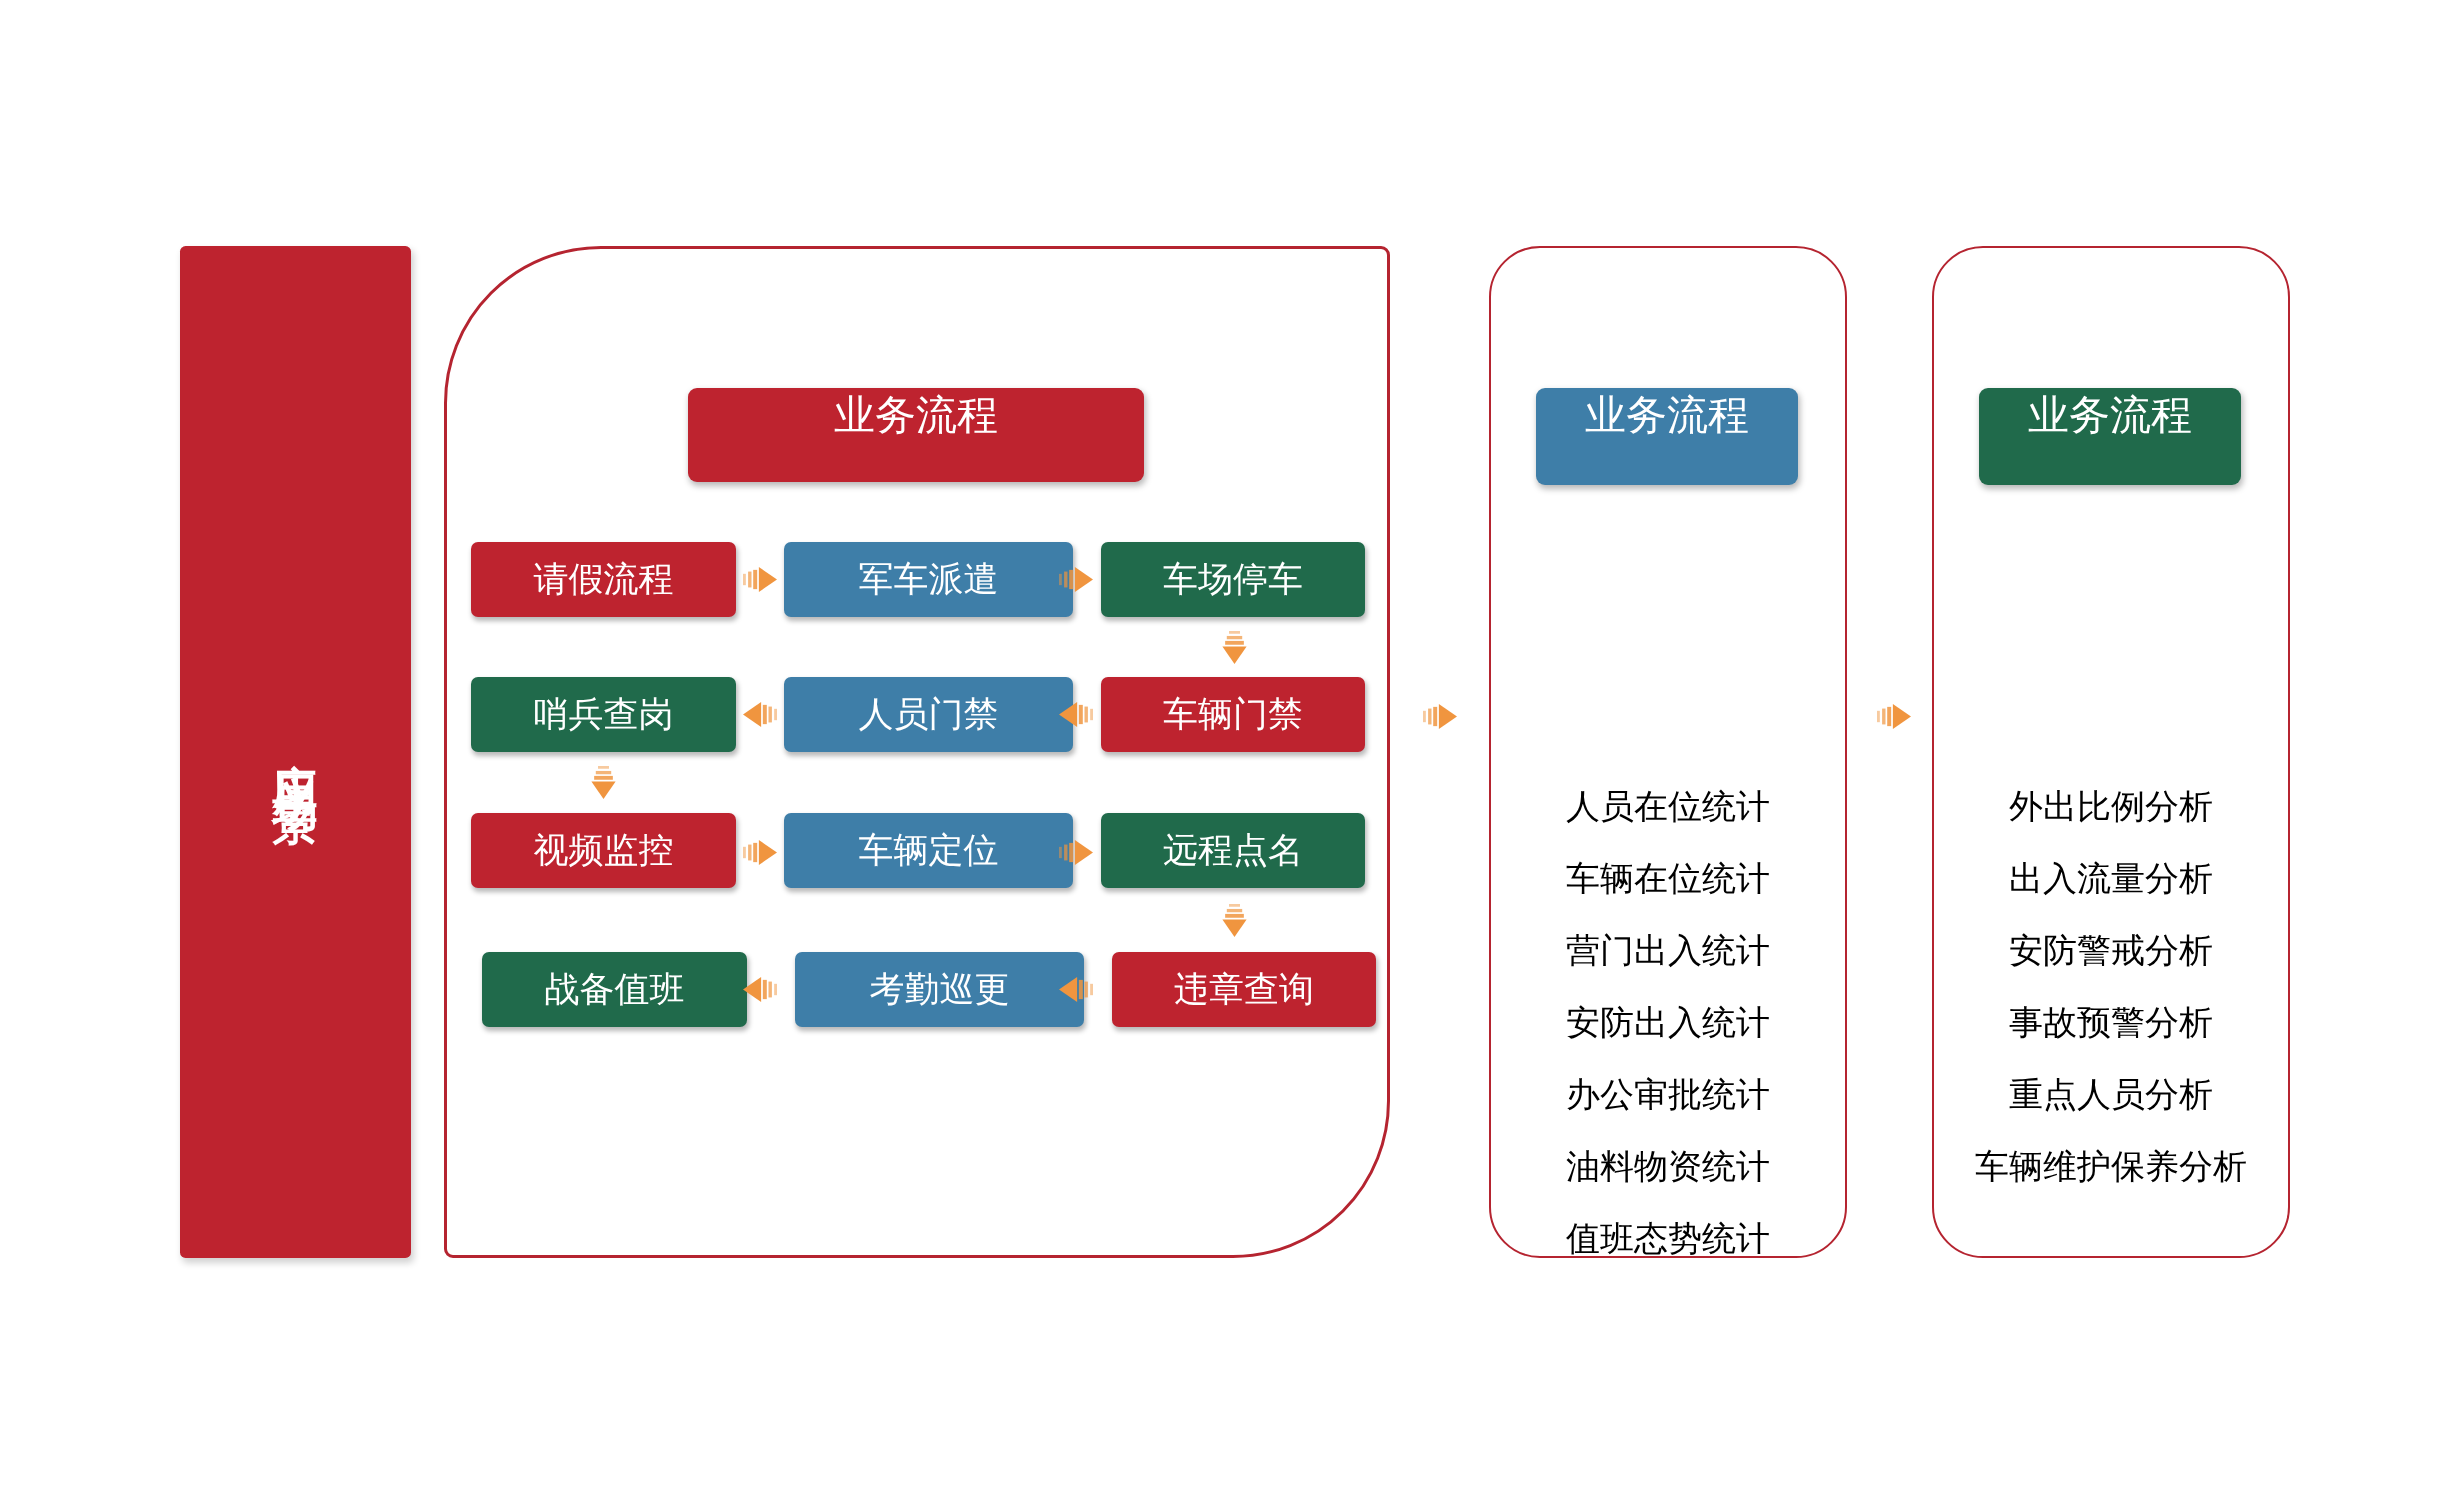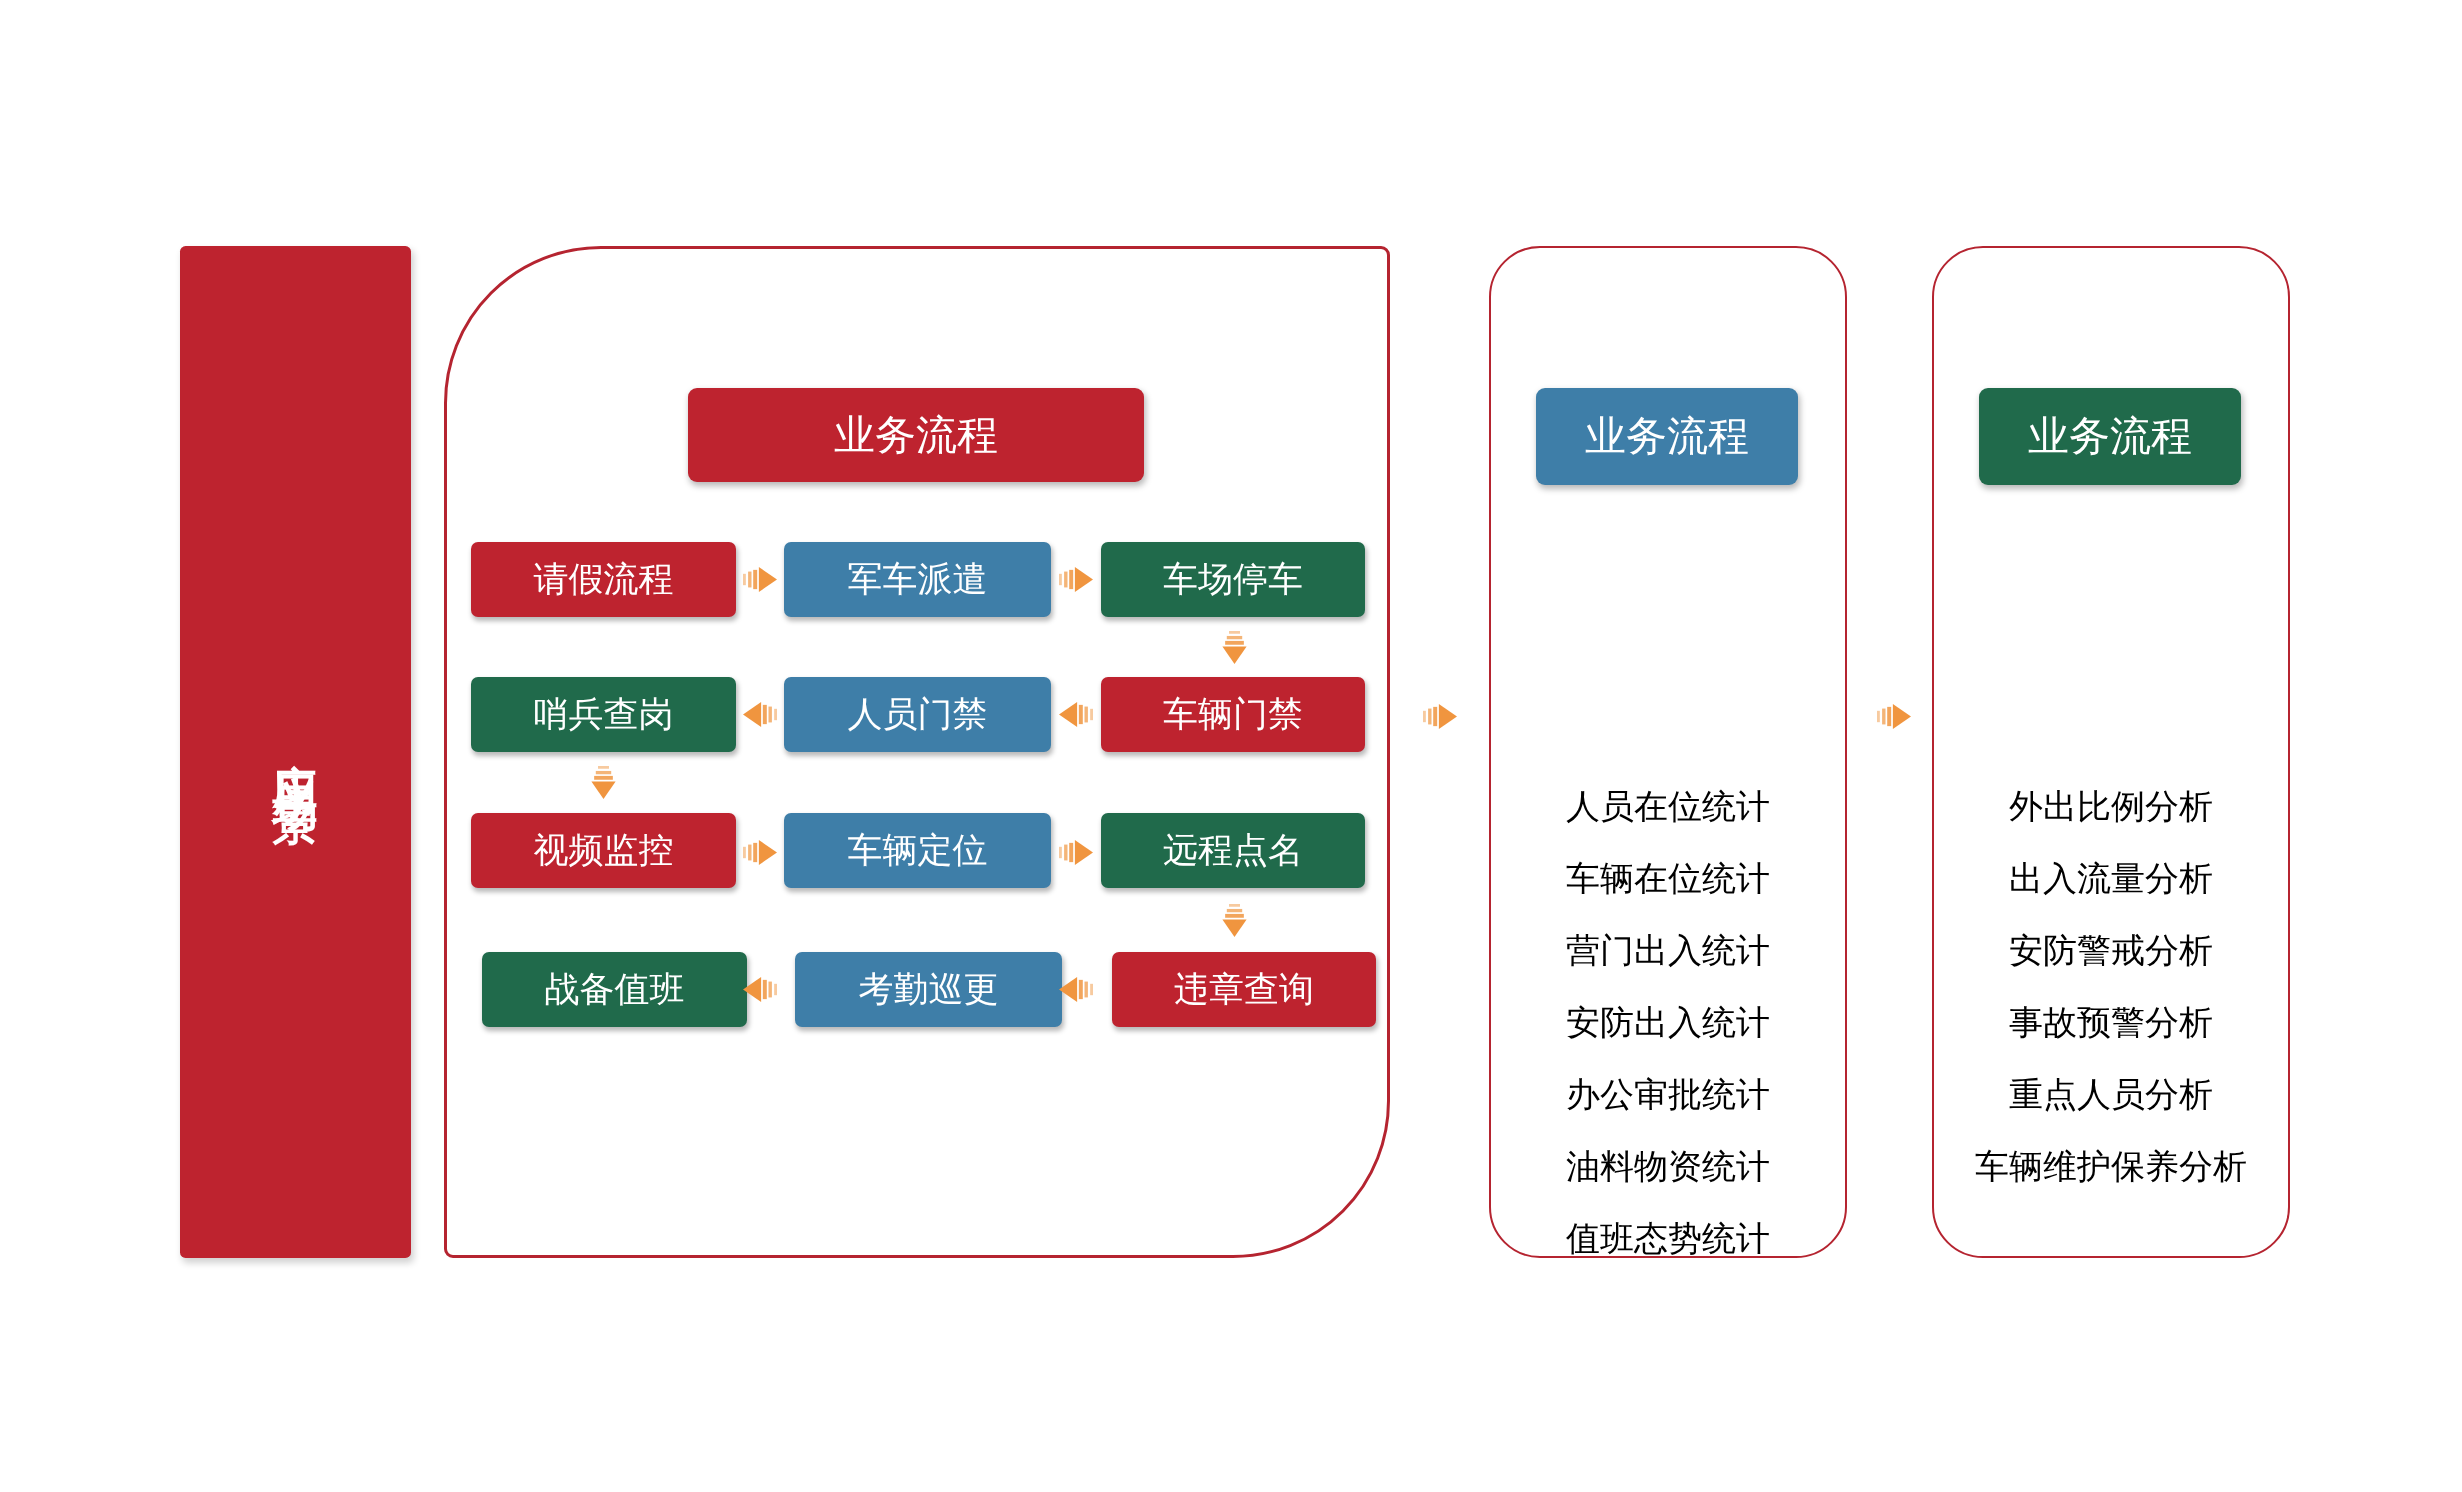--- a/index.html
+++ b/index.html
@@ -48,21 +48,21 @@
     position:absolute;top:246px;width:358px;height:1012px;
     background:#ffffff;
     border:2.8px solid var(--panel-border);
     border-radius:51px;
   }
   .stats-panel{left:1489px;}
   .analysis-panel{left:1932px;}
   
   .hdr{
     position:absolute;
-    display:flex;align-items:center;justify-content:center;
+    display:flex;align-items:flex-start;justify-content:center;
     color:#ffffff;font-size:41px;
     border-radius:9px;
     box-shadow:1.7px 3.9px 6.7px rgba(0,0,0,.28);
     font-family:Liberation Mono, monospace;
   }
   .hdr.red{background:var(--red);}
   .hdr.blue{background:var(--blue);}
   .hdr.green{background:var(--green);}
   .process-hdr{left:688px;top:388px;width:456px;height:94px;}
   .stats-hdr{left:1536px;top:388px;width:262px;height:97px;}
@@ -72,21 +72,21 @@
     position:absolute;height:75px;
     display:flex;align-items:center;justify-content:center;
     color:#ffffff;font-size:35px;
     border-radius:7px;
     box-shadow:1.7px 3.9px 5.6px rgba(0,0,0,.28);
   }
   .cell.red{background:var(--red);}
   .cell.blue{background:var(--blue);}
   .cell.green{background:var(--green);}
   .col1{left:471px;width:265px;}
-  .col2{left:784px;width:267px;}
+  .col2{left:784px;width:289px;}
   .col3{left:1101px;width:264px;}
   .row1{top:542px;}
   .row2{top:677px;}
   .row3{top:813px;}
   .row4{top:952px;margin-left:11px;}
   
   .arrow{position:absolute;width:34px;height:25px;}
   .arrow svg{display:block;width:100%;height:100%;fill:var(--orange-arrow);}
   .arrow.left svg{transform:scaleX(-1);}
   .arrow.down{width:25px;height:33px;}

